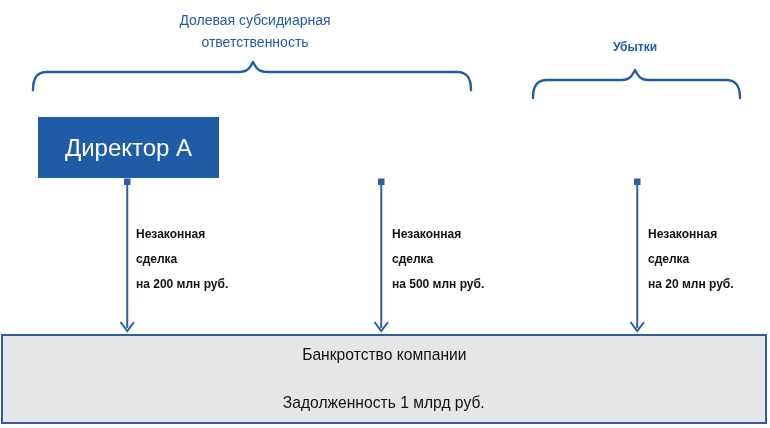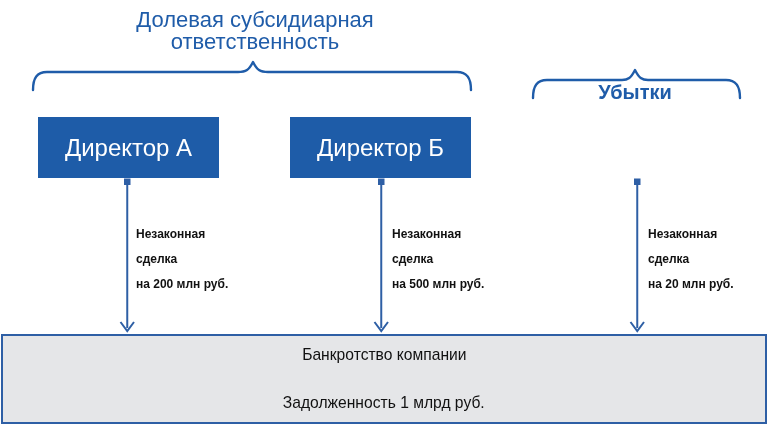--- a/index.html
+++ b/index.html
@@ -20,25 +20,25 @@
     overflow:hidden;
   }
   
   .top-label{
     position:absolute;
     color:var(--label-blue);
     text-align:center;
   }
   .top-label.big{
     left:130px;top:9px;width:250px;
-    font-size:22px;line-height:22px;font-weight:400;
+    font-size:14px;line-height:22px;font-weight:400;
   }
   .top-label.small{
     left:570px;top:40px;width:130px;
-    font-size:20px;font-weight:700;margin-top:41px;
+    font-size:12px;font-weight:700;
   }
   .brace{position:absolute;}
   .brace path{
     fill:none;stroke:var(--label-blue);stroke-width:2.4;
     stroke-linecap:round;stroke-linejoin:round;
   }
   
   .dbox{
     position:absolute;top:117px;width:181px;height:61px;
     background:var(--box-blue);
@@ -84,23 +84,20 @@
     <path d="M3,32 C3,20 7,14 17,14 L208,14 C216,14 219,12 223,4 C227,12 230,14 238,14 L427,14 C437,14 441,20 441,32"></path>
   </svg>
 
   <svg class="brace" style="left:530px;top:66px" width="214" height="36" viewBox="0 0 214 36">
     <path d="M3,32 C3,20 7,14 17,14 L92,14 C98,14 101,12 105,4 C109,12 112,14 118,14 L196,14 C206,14 210,20 210,32"></path>
   </svg>
 
   <div class="dbox" style="left:38px">
     <span>Директор А</span>
   </div>
-  <div class="dbox" style="left:290px">
-    <span>Директор Б</span>
-  </div>
 
   <svg class="arrow" style="left:118px" viewBox="0 0 18 156">
     <rect class="fillpart" x="6" y="0.5" width="6.5" height="6.5"></rect>
     <line class="stroke" x1="9.25" y1="4" x2="9.25" y2="150"></line>
     <polyline class="stroke" points="2.5,144 9.25,153 16,144"></polyline>
   </svg>
   <svg class="arrow" style="left:372px" viewBox="0 0 18 156">
     <rect class="fillpart" x="6" y="0.5" width="6.5" height="6.5"></rect>
     <line class="stroke" x1="9.25" y1="4" x2="9.25" y2="150"></line>
     <polyline class="stroke" points="2.5,144 9.25,153 16,144"></polyline>

